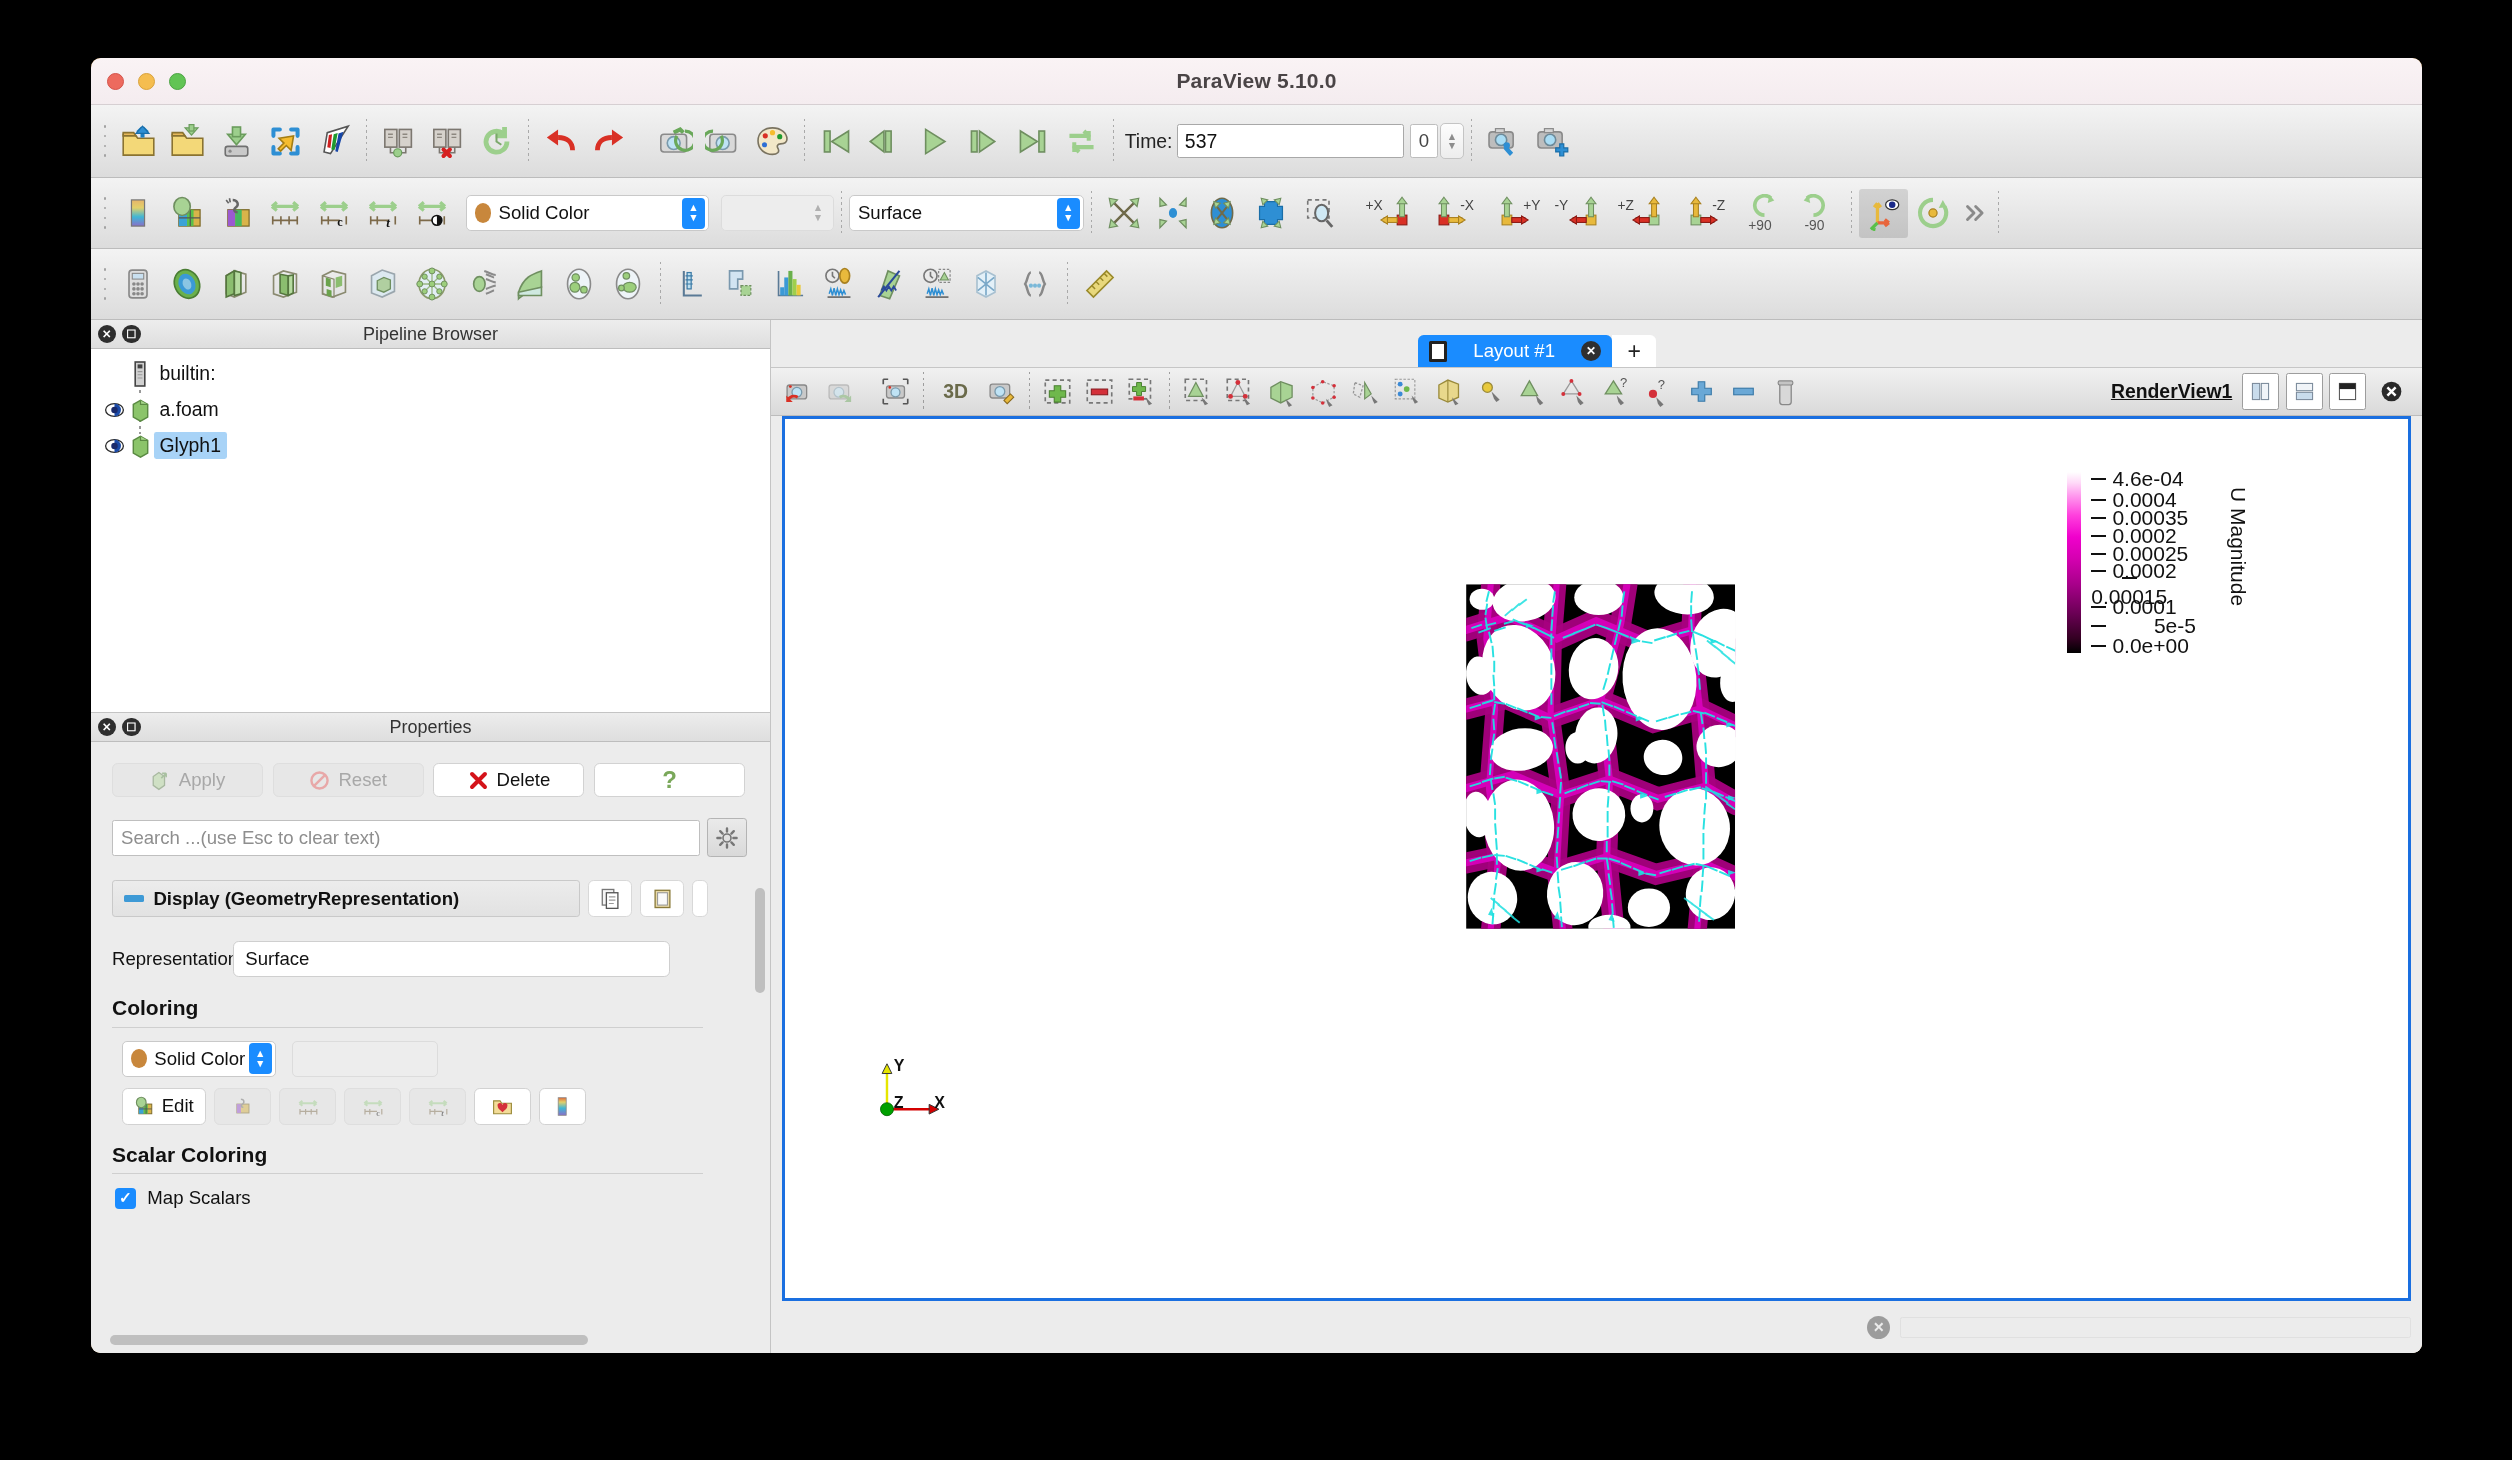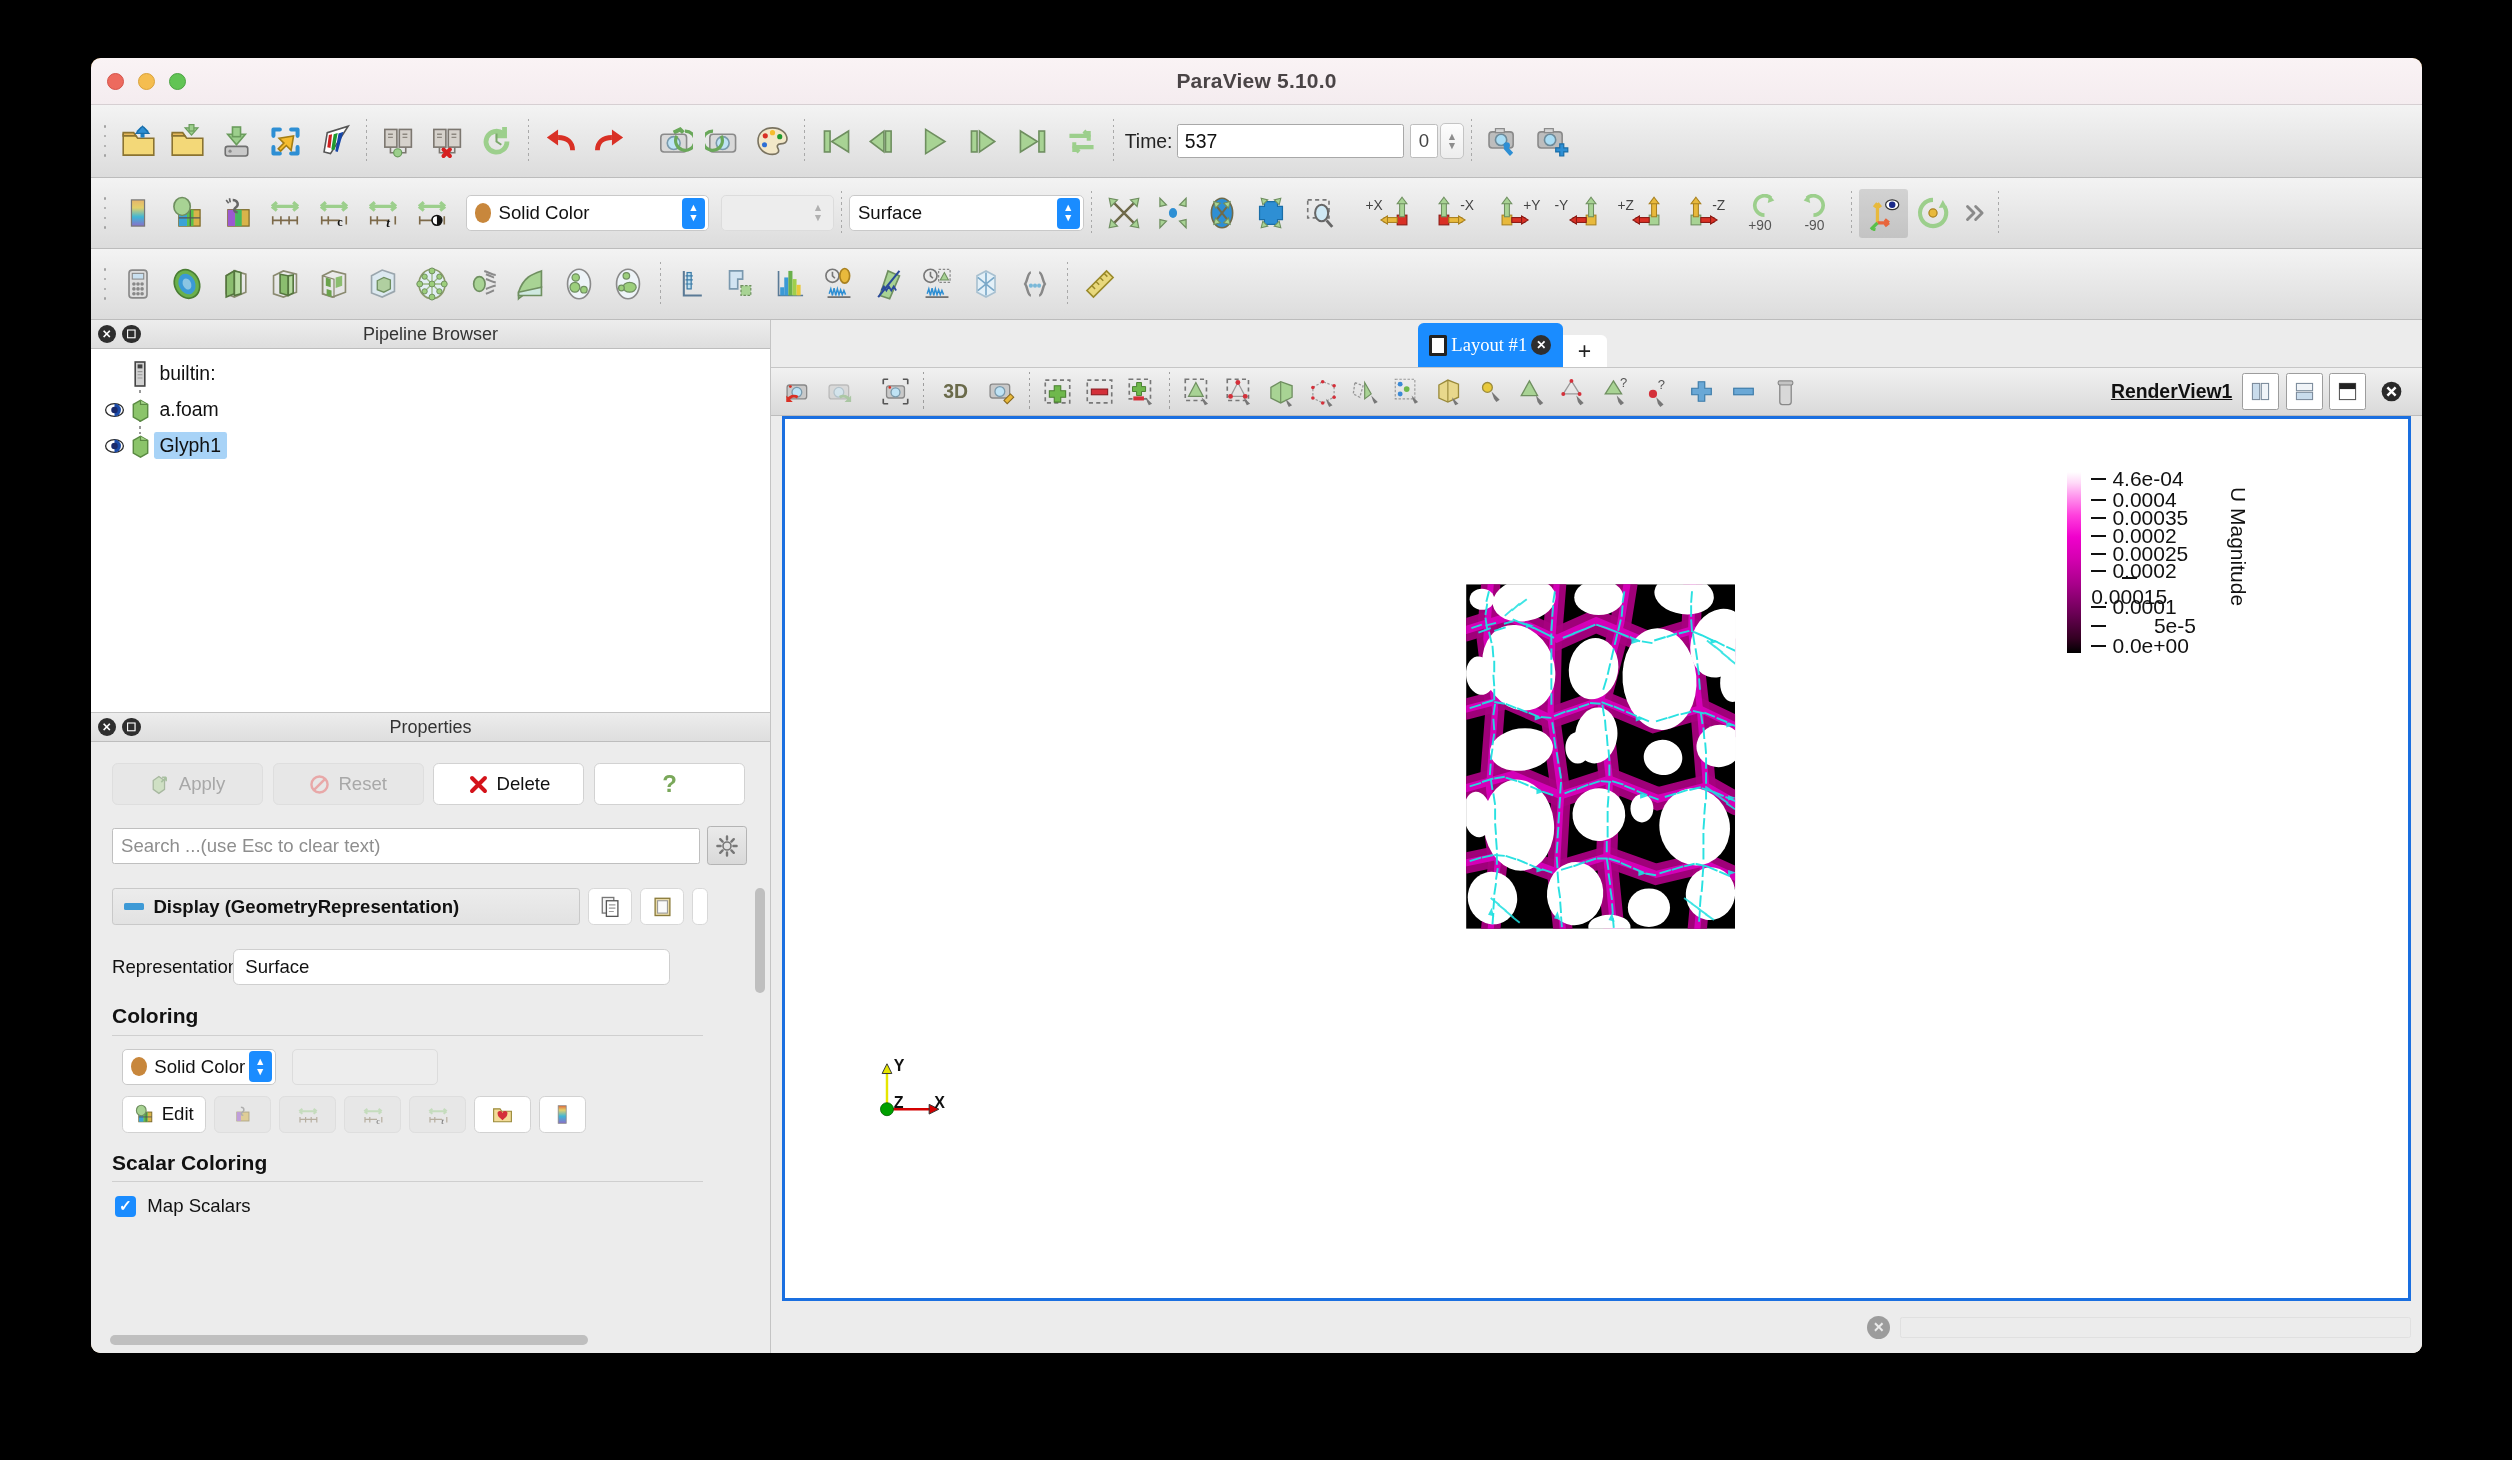--- a/index.html
+++ b/index.html
@@ -128,21 +128,21 @@
   .pl-icon { width: 27.5px; flex: 0 0 27.5px; display:flex; align-items:center; justify-content:center; }
   .pl-label { font-size: 19.4px; color: #111; padding: 1.6px 5.7px; border-radius: 2.4px; white-space: nowrap; }
   .pl-label.sel { background: #a8d3f7; }
   .pl-connector { position:absolute; left: 48px; width:1.6px;
                   background: repeating-linear-gradient(#999 0 3.2px, transparent 3.2px 6.5px); }
   
   #propsPanel { flex: 1 1 auto; display: flex; flex-direction: column; min-height: 0; background: #ececec; }
   #propsBody { flex: 1 1 auto; position: relative; overflow: hidden; padding: 0 0 0 0; }
   .prow { display: flex; align-items: center; }
   .pbtn {
-    height: 42px; border-radius: 5.7px; background: #fff;
+    height: 34px; border-radius: 5.7px; background: #fff;
     border: 0.8px solid #d2d2d2;
     display: flex; align-items: center; justify-content: center;
     font-size: 18.6px; color: #111; gap: 8px; cursor: pointer;
   }
   .pbtn.dis { background: #e7e7e7; border-color: #dedede; color: #a8a8a8; }
   .searchbox {
     height: 36px; background: #fff; border: 0.8px solid #bfbfbf; border-radius: 2.4px;
     display: flex; align-items: center; padding: 0 8px;
     font-size: 18.6px; color: #8e8e8e;
   }
@@ -175,23 +175,23 @@
           font-size:15.4px; font-weight:bold; cursor:pointer; }
   .vscroll { position: absolute; right: 4.9px; width: 9.7px; border-radius: 4.9px; background: #bfbfbf; }
   .hscroll { position: absolute; height: 10.5px; border-radius: 5.7px; background: #bfbfbf; }
   
   #rightcol { flex: 1 1 auto; display: flex; flex-direction: column; min-width: 0; background: #ececec; }
   #layoutbar {
     height: 47px; flex: 0 0 47px; display: flex; align-items: flex-end;
     background: #ececec; padding-left: 647px;
   }
   .layout-tab {
-    height: 44px; background: #1a8cff; color: #fff;
-    display: flex; align-items: center; gap: 4px; padding: 0 11.3px;
-    border-radius: 5.7px 5.7px 0 0; font-size: 18.6px; cursor: pointer; font-family: Liberation Serif, serif;
+    height: 32px; background: #1a8cff; color: #fff;
+    display: flex; align-items: center; gap: 26px; padding: 0 11.3px;
+    border-radius: 5.7px 5.7px 0 0; font-size: 18.6px; cursor: pointer;
   }
   .tab-icon { width: 18px; height: 21px; background: #fff; border: 3.2px solid #222; border-radius: 1.6px; }
   .tab-x { width: 20px; height: 20px; border-radius: 50%; background: #2f2f2f; color: #fff;
            font-size: 12px; font-weight: bold; display:flex;align-items:center;justify-content:center; }
   .tab-plus { width: 44px; height: 32px; background: #fff; border-radius: 0 5.7px 0 0;
               display:flex; align-items:center; justify-content:center;
               font-size: 23px; color: #222; cursor: pointer; }
   #viewtoolbar {
     height: 49px; flex: 0 0 49px;
     background: linear-gradient(#f1f1f1,#d9d9d9);

